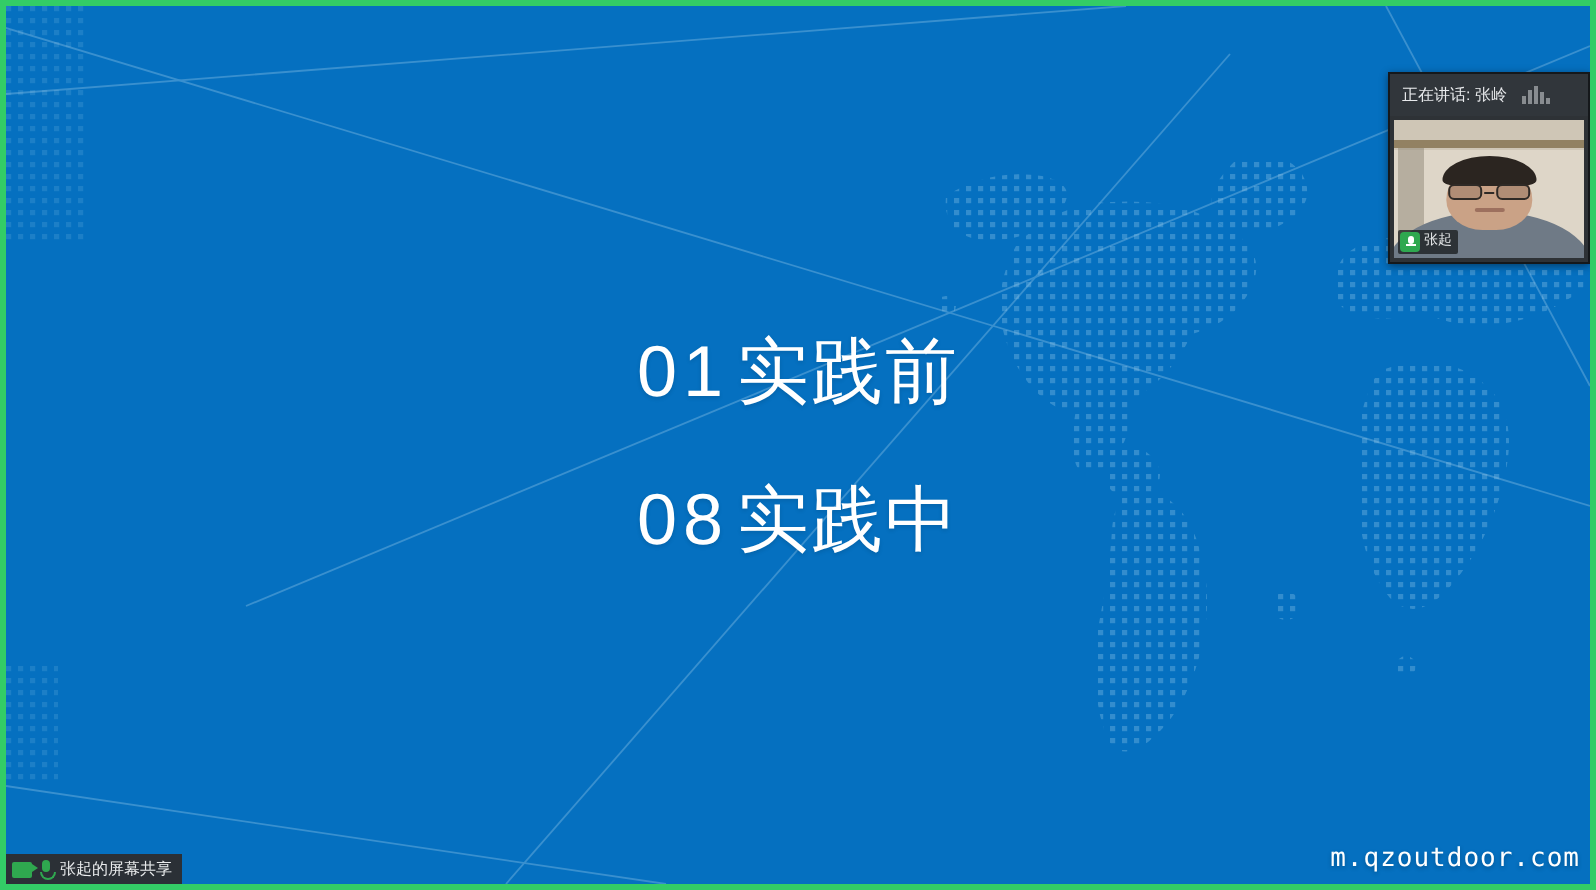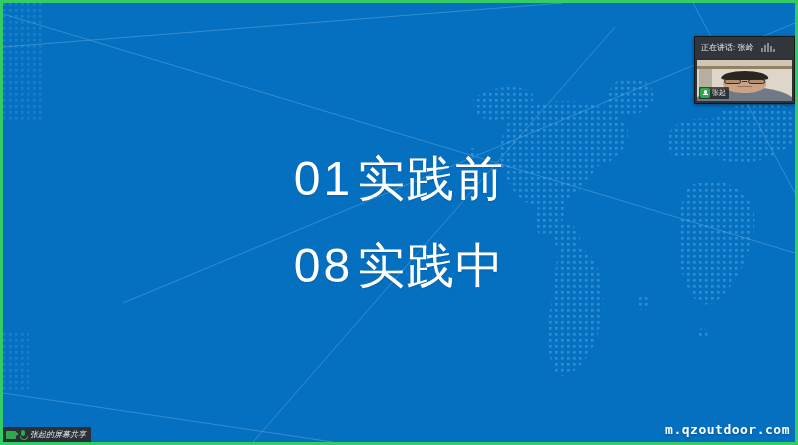--- a/index.html
+++ b/index.html
@@ -56,39 +56,39 @@
     width: 792px; height: 439px;
     display: flex;
     flex-direction: column;
     justify-content: center;
     align-items: center;
     gap: 36px;
     z-index: 5;
   }
   .slide-line {
     color: #ffffff;
-    font-size: 48px;
+    font-size: 36px;
     line-height: 1.05;
     letter-spacing: 1px;
     font-weight: 400;
     white-space: nowrap;
     text-shadow: 0 1px 2px rgba(0,0,0,0.12);
   }
   .slide-line .num {
     letter-spacing: 3px;
     margin-right: 4px;
   }
 
   
   .video-panel {
     position: absolute;
     right: 3px;
     top: 36px;
     width: 101px;
-    height: 68px;
+    height: 96px;
     background: #2e3236;
     border: 1px solid #15181b;
     z-index: 30;
     display: flex;
     flex-direction: column;
     box-shadow: 0 1px 4px rgba(0,0,0,0.45);
   }
   .video-header {
     height: 21px;
     flex: 0 0 21px;
@@ -295,31 +295,31 @@
   }
   .icon-mic::after {
     content: "";
     position: absolute;
     left: 1px; top: 6.5px;
     width: 6px; height: 3px;
     border: 1px solid #2fa84f;
     border-top: none;
     border-radius: 0 0 4px 4px;
   }
-  .share-status-text { line-height: 15px; font-style: italic; }
+  .share-status-text { line-height: 15px; }
 
   
   .watermark {
     position: absolute;
     right: 8px;
     bottom: 8px;
     color: #ffffff;
     font-family: "DejaVu Sans Mono", "Liberation Mono", monospace;
     font-size: 13px;
-    font-weight: 700;
+    font-weight: 400;
     letter-spacing: 0.5px;
     z-index: 36;
     text-shadow: 0 1px 2px rgba(0,0,0,0.25);
   }
 </style>
 </head>
 <body>
 
 <div id="stage">
 

